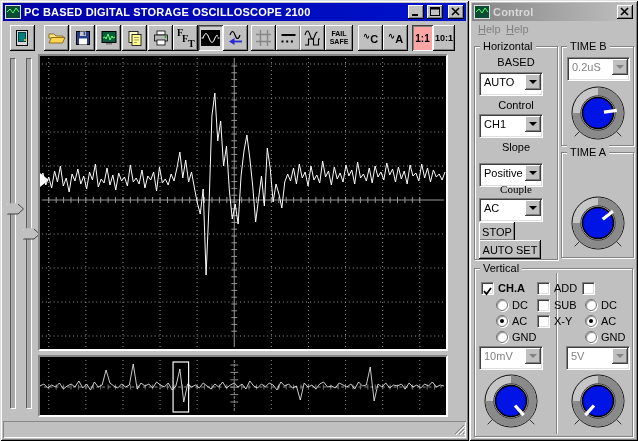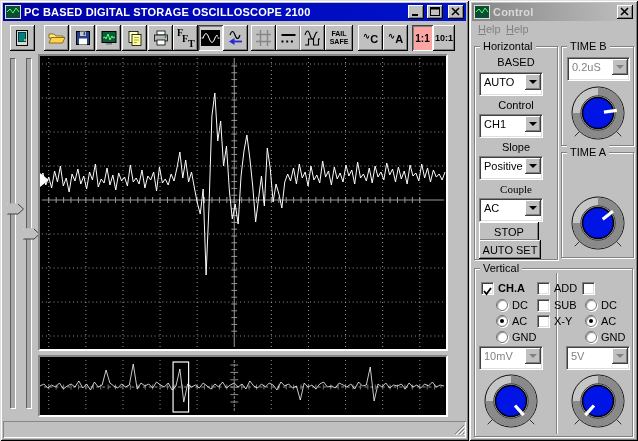--- a/index.html
+++ b/index.html
@@ -445,34 +445,34 @@
           </span>
       </div>
       <div class="ctl-label" style="top:52px;">Control</div>
       <div class="combo" style="left:4px;top:67px;width:64px;">
         <span class="ctext">CH1</span>
         <span class="cbtn">
             <span class="tri"></span>
           </span>
       </div>
       <div class="ctl-label" style="top:94px;">Slope</div>
-      <div class="combo" style="left:4px;top:109px;width:64px;">
+      <div class="combo" style="left:4px;top:116px;width:64px;">
         <span class="ctext">Positive</span>
         <span class="cbtn">
             <span class="tri"></span>
           </span>
       </div>
       <div class="ctl-label" style="top:136px;font-family:Liberation Serif, serif;">Couple</div>
       <div class="combo" style="left:4px;top:151px;width:64px;">
         <span class="ctext">AC</span>
         <span class="cbtn">
             <span class="tri"></span>
           </span>
       </div>
-      <div class="btn98" style="left:4px;top:175px;width:60px;height:19px;">STOP</div>
+      <div class="btn98" style="left:4px;top:175px;width:36px;height:19px;">STOP</div>
       <div class="btn98" style="left:4px;top:193px;width:62px;height:19px;">AUTO SET</div>
     </div>
 
     <div class="groupbox" style="left:92px;top:46px;width:73px;height:100px;">
       <span class="gb-label">TIME B</span>
       <div class="combo disabled" style="left:5px;top:10px;width:63px;">
         <span class="ctext">0.2uS</span>
         <span class="cbtn">
             <span class="tri"></span>
           </span>

